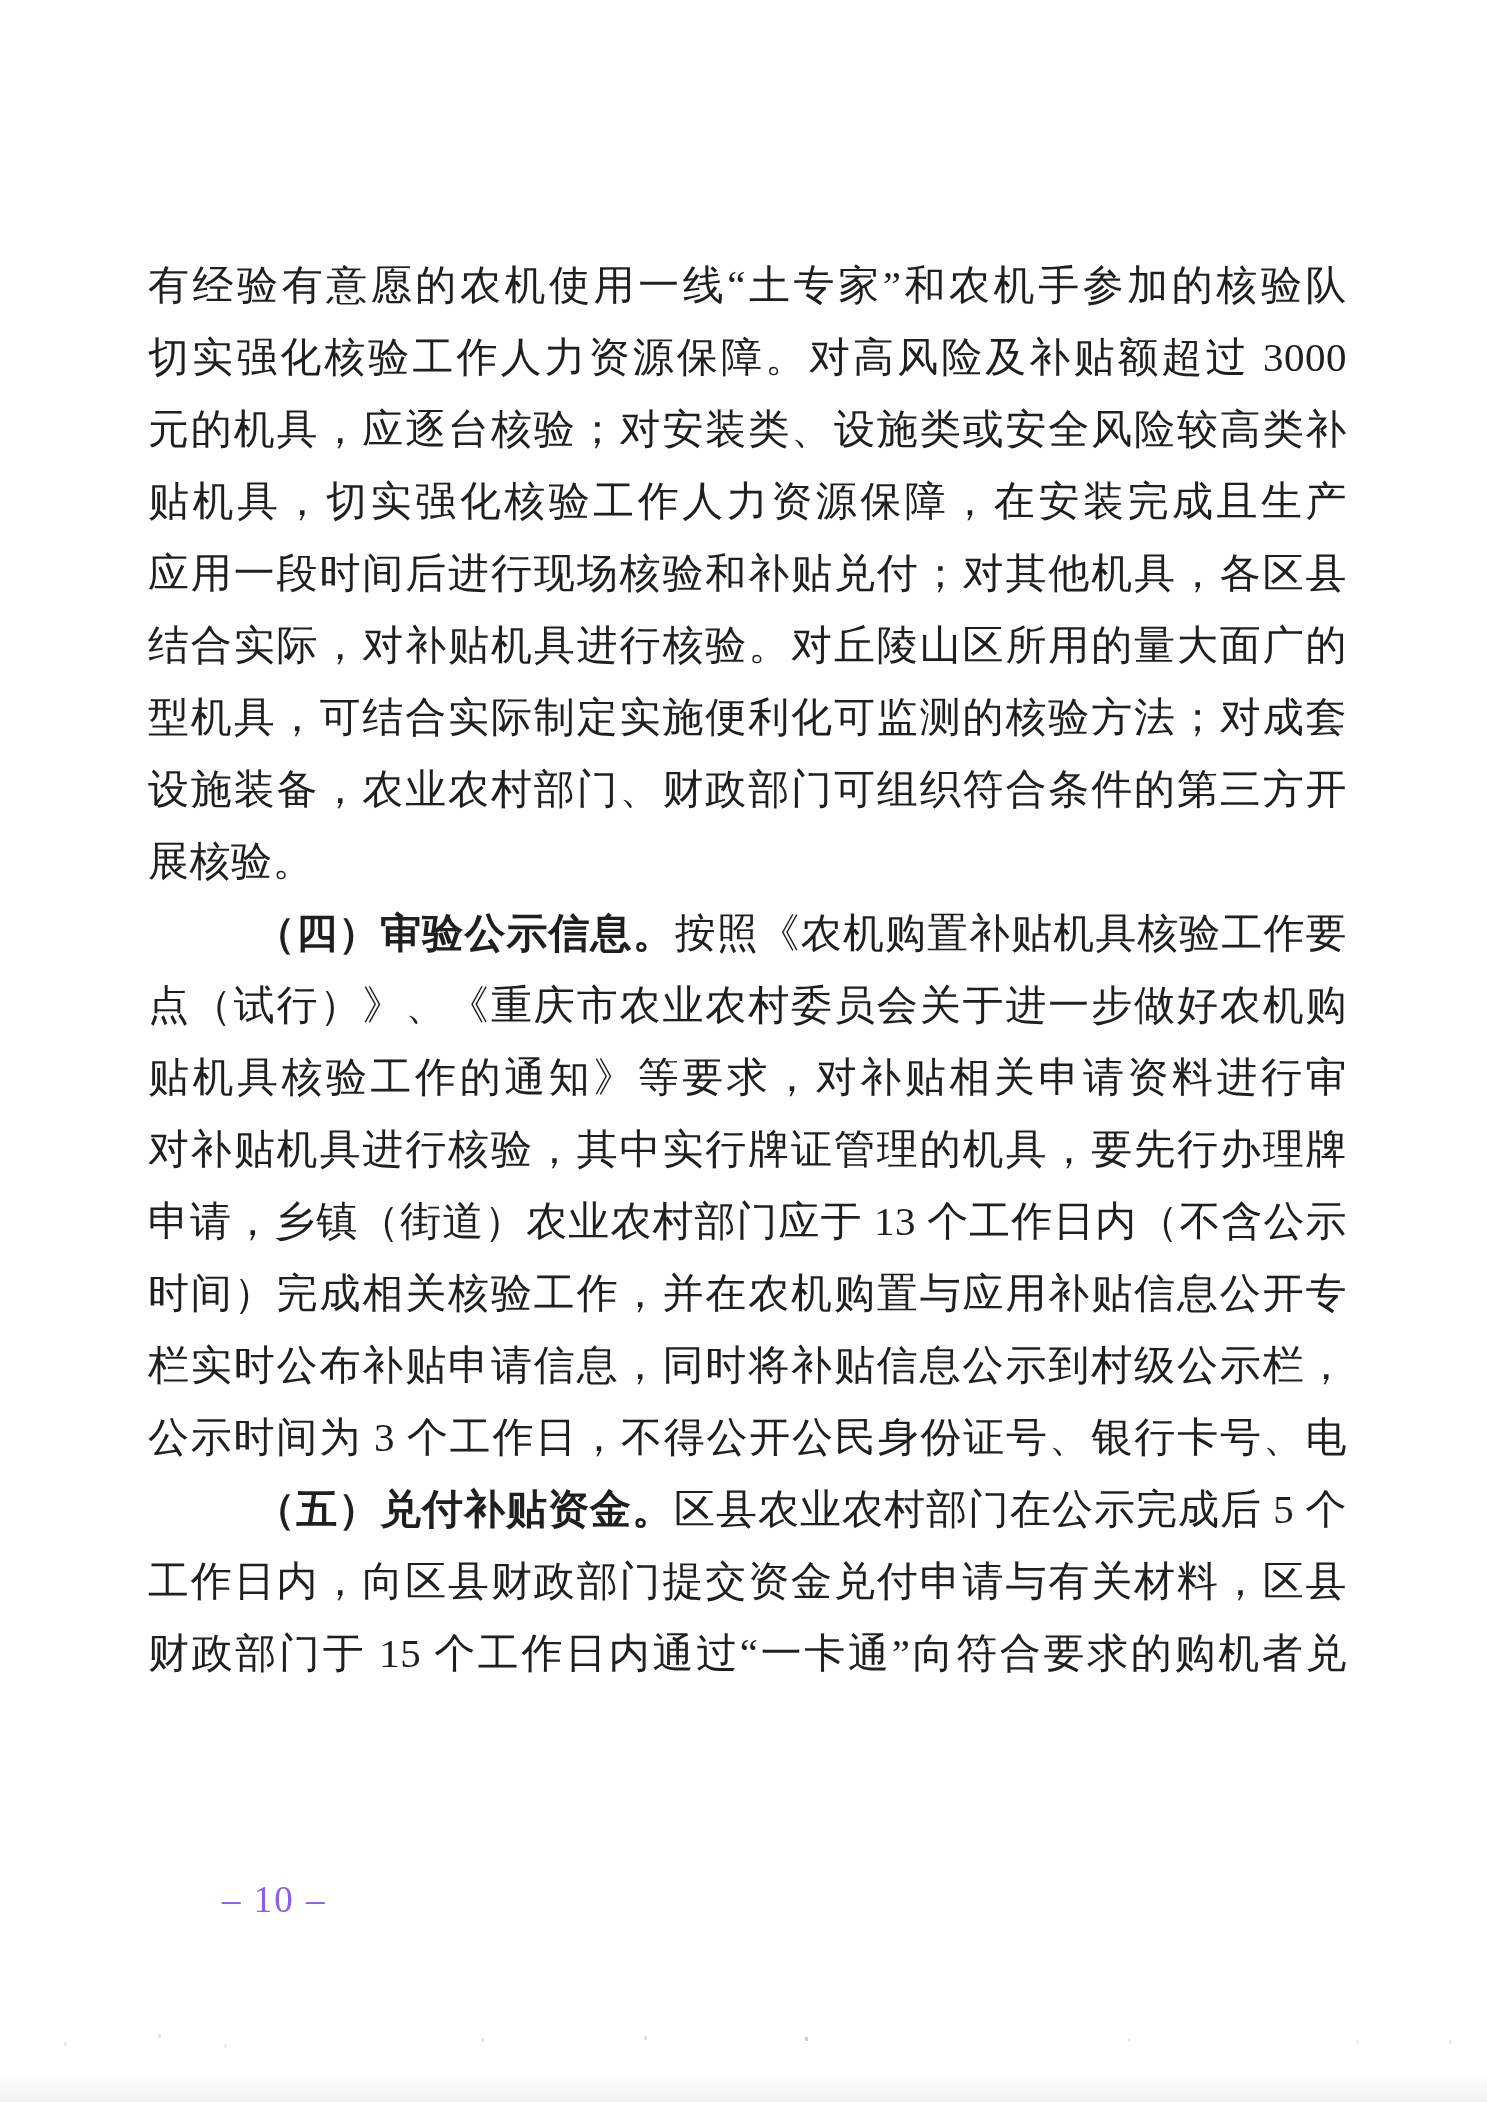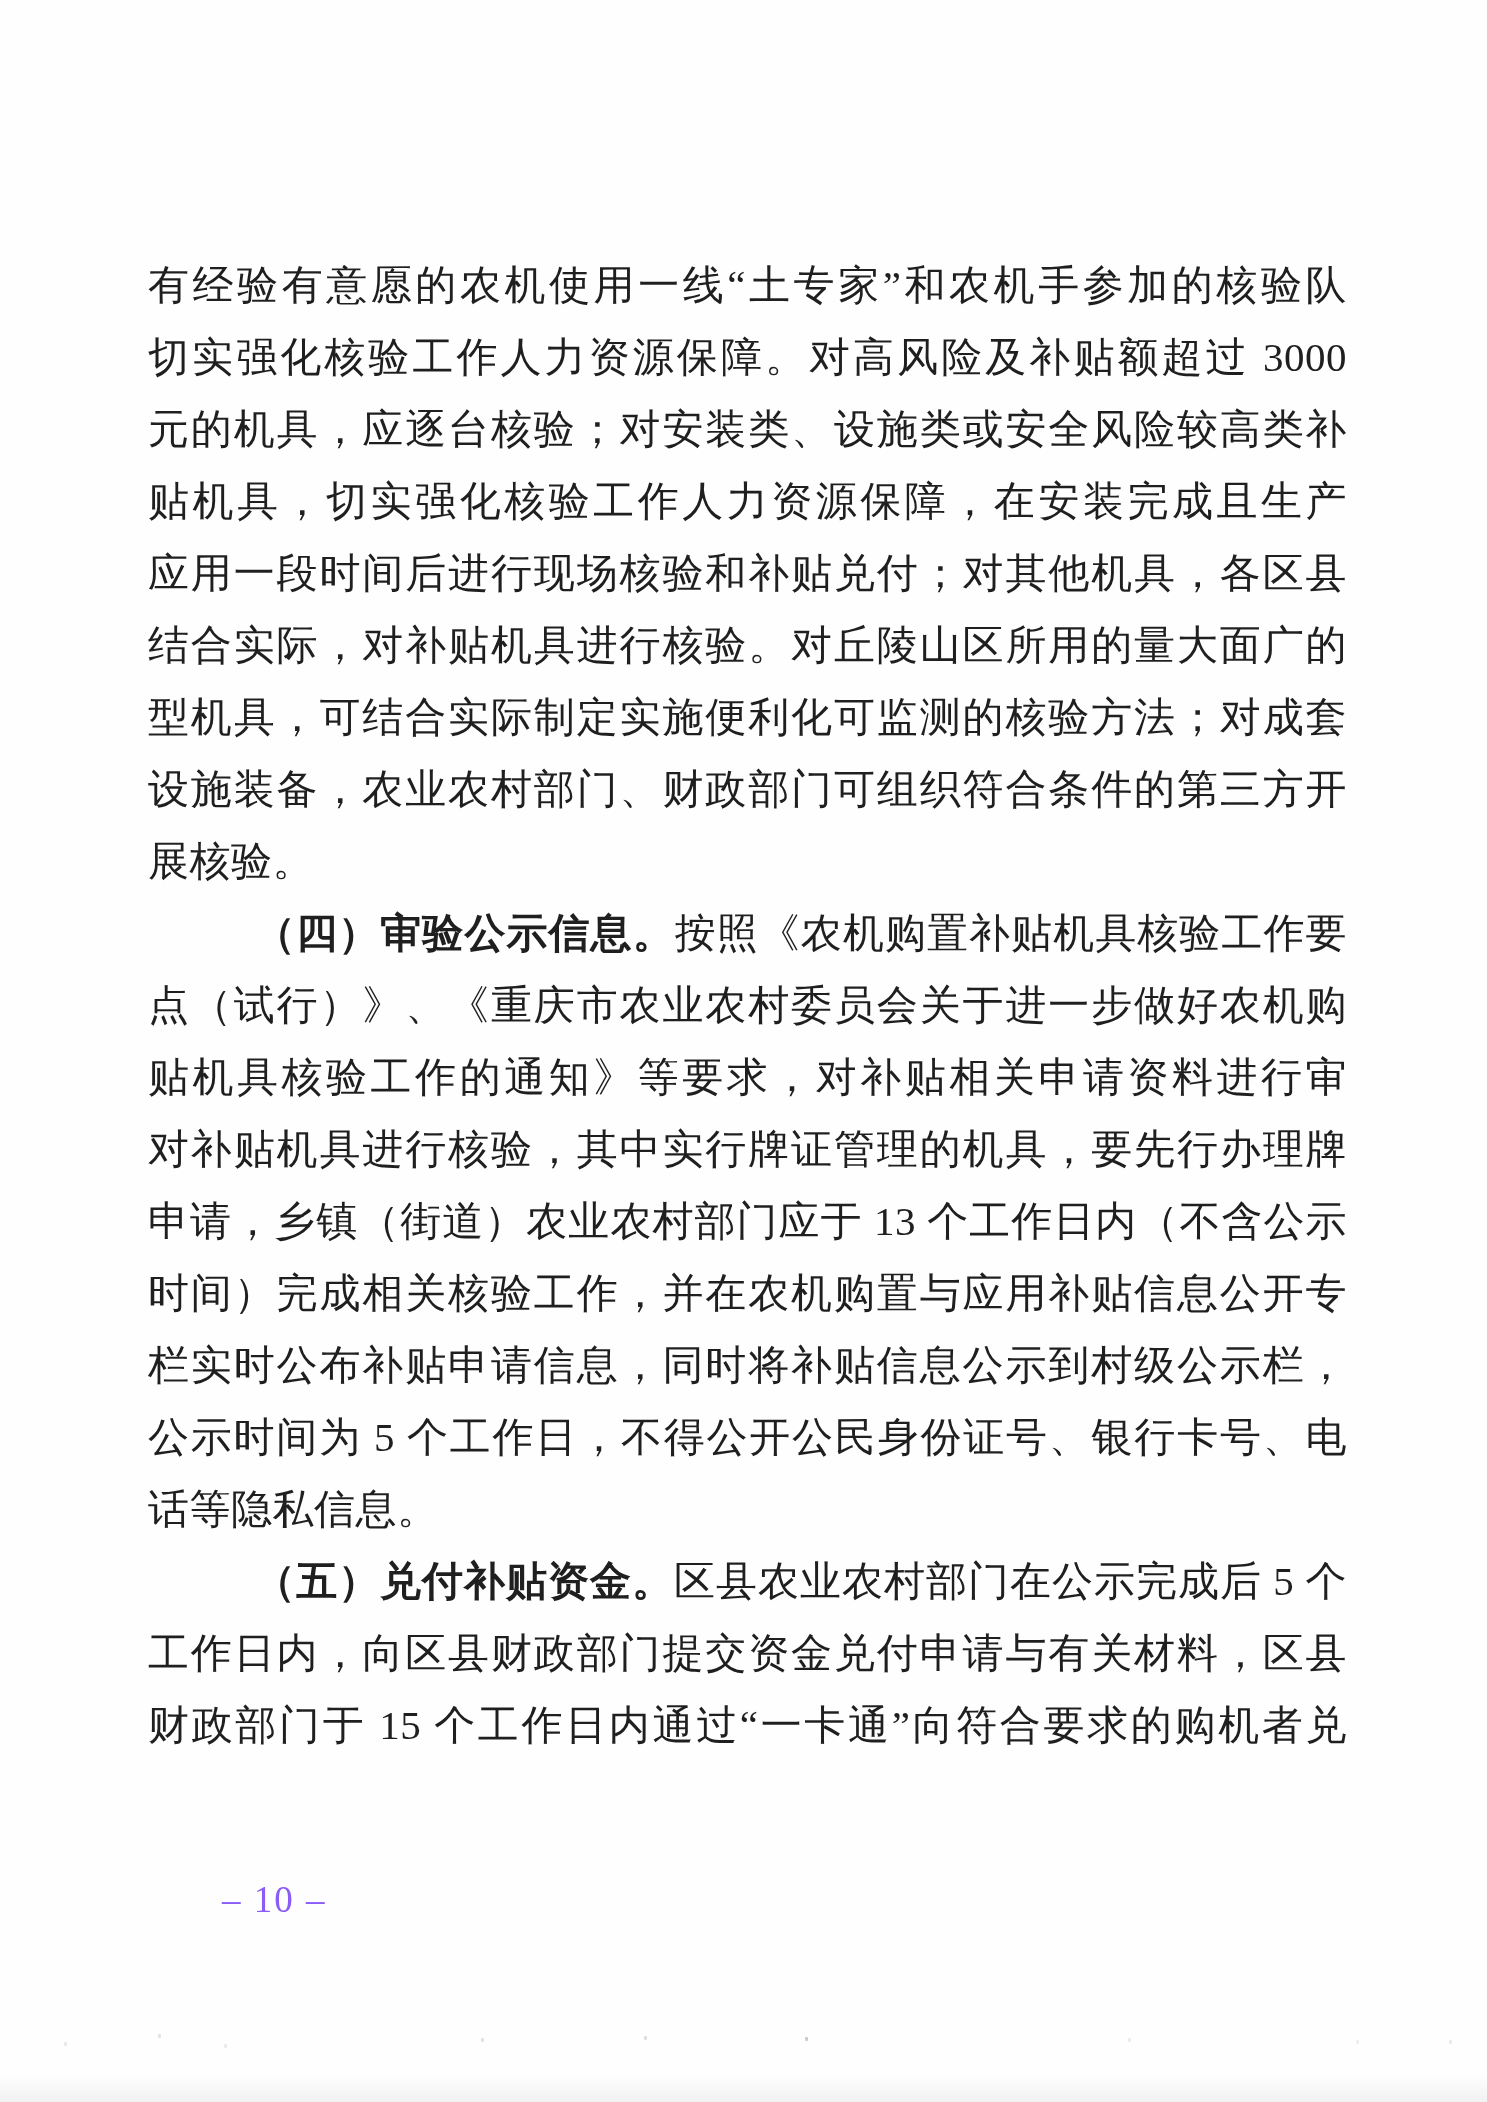--- a/index.html
+++ b/index.html
@@ -90,22 +90,21 @@
       <div class="line full"><span>型机具，可结合实际制定实施便利化可监测的核验方法；对成套</span></div>
       <div class="line full"><span>设施装备，农业农村部门、财政部门可组织符合条件的第三方开</span></div>
       <div class="line para-end"><span>展核验。</span></div>
       <div class="line para-start"><span class="heading-run">（四）审验公示信息。</span><span>按照《农机购置补贴机具核验工作要</span></div>
       <div class="line full"><span>点（试行）》、《重庆市农业农村委员会关于进一步做好农机购置补</span></div>
       <div class="line full"><span>贴机具核验工作的通知》等要求，对补贴相关申请资料进行审核，</span></div>
       <div class="line full"><span>对补贴机具进行核验，其中实行牌证管理的机具，要先行办理牌</span></div>
       <div class="line full"><span>申请，乡镇（街道）农业农村部门应于 13 个工作日内（不含公示</span></div>
       <div class="line full"><span>时间）完成相关核验工作，并在农机购置与应用补贴信息公开专</span></div>
       <div class="line full"><span>栏实时公布补贴申请信息，同时将补贴信息公示到村级公示栏，</span></div>
-      <div class="line full"><span>公示时间为 5 个工作日，不得公开公民身份证号、银行卡号、电</span></div>
-      <div class="line para-end"><span>话等隐私信息。</span></div>
+      <div class="line full"><span>公示时间为 3 个工作日，不得公开公民身份证号、银行卡号、电</span></div>
       <div class="line para-start"><span class="heading-run">（五）兑付补贴资金。</span><span>区县农业农村部门在公示完成后 5 个</span></div>
       <div class="line full"><span>工作日内，向区县财政部门提交资金兑付申请与有关材料，区县</span></div>
       <div class="line full"><span>财政部门于 15 个工作日内通过“一卡通”向符合要求的购机者兑</span></div>
     </div>
 
   <div class="page-number">– 10 –</div>
 
   <span class="speckle s1"></span>
   <span class="speckle s2"></span>
   <span class="speckle s3"></span>

